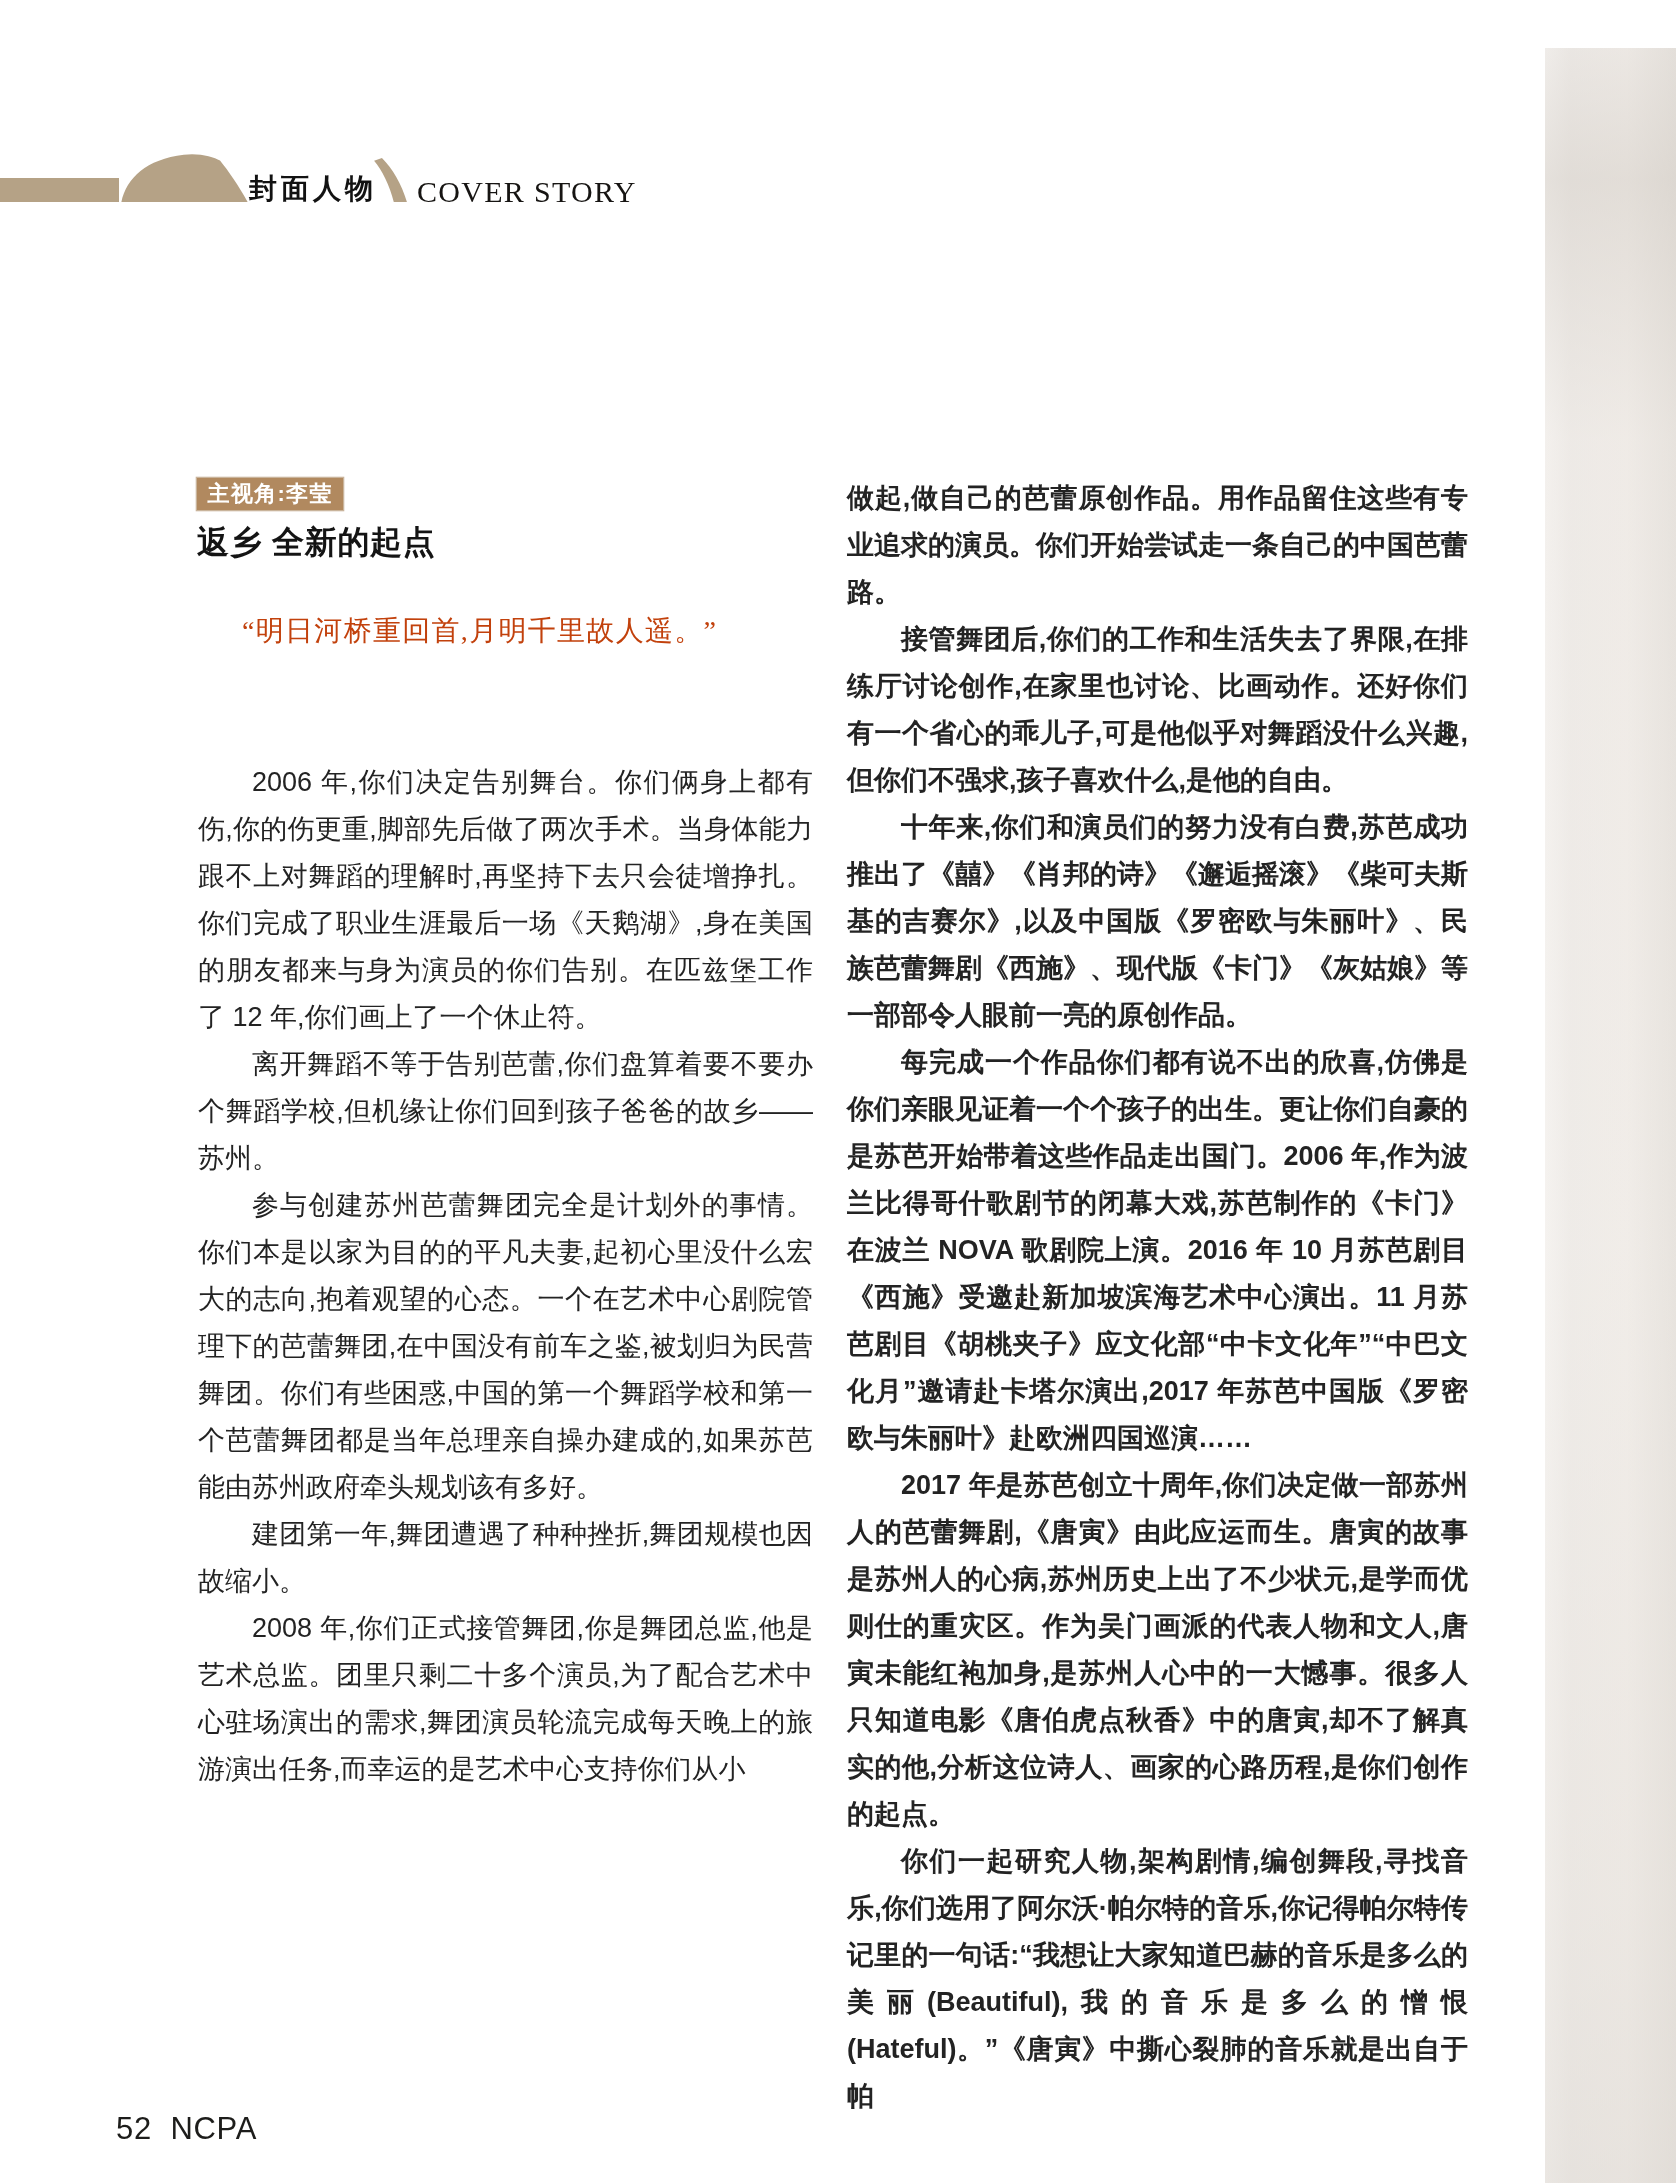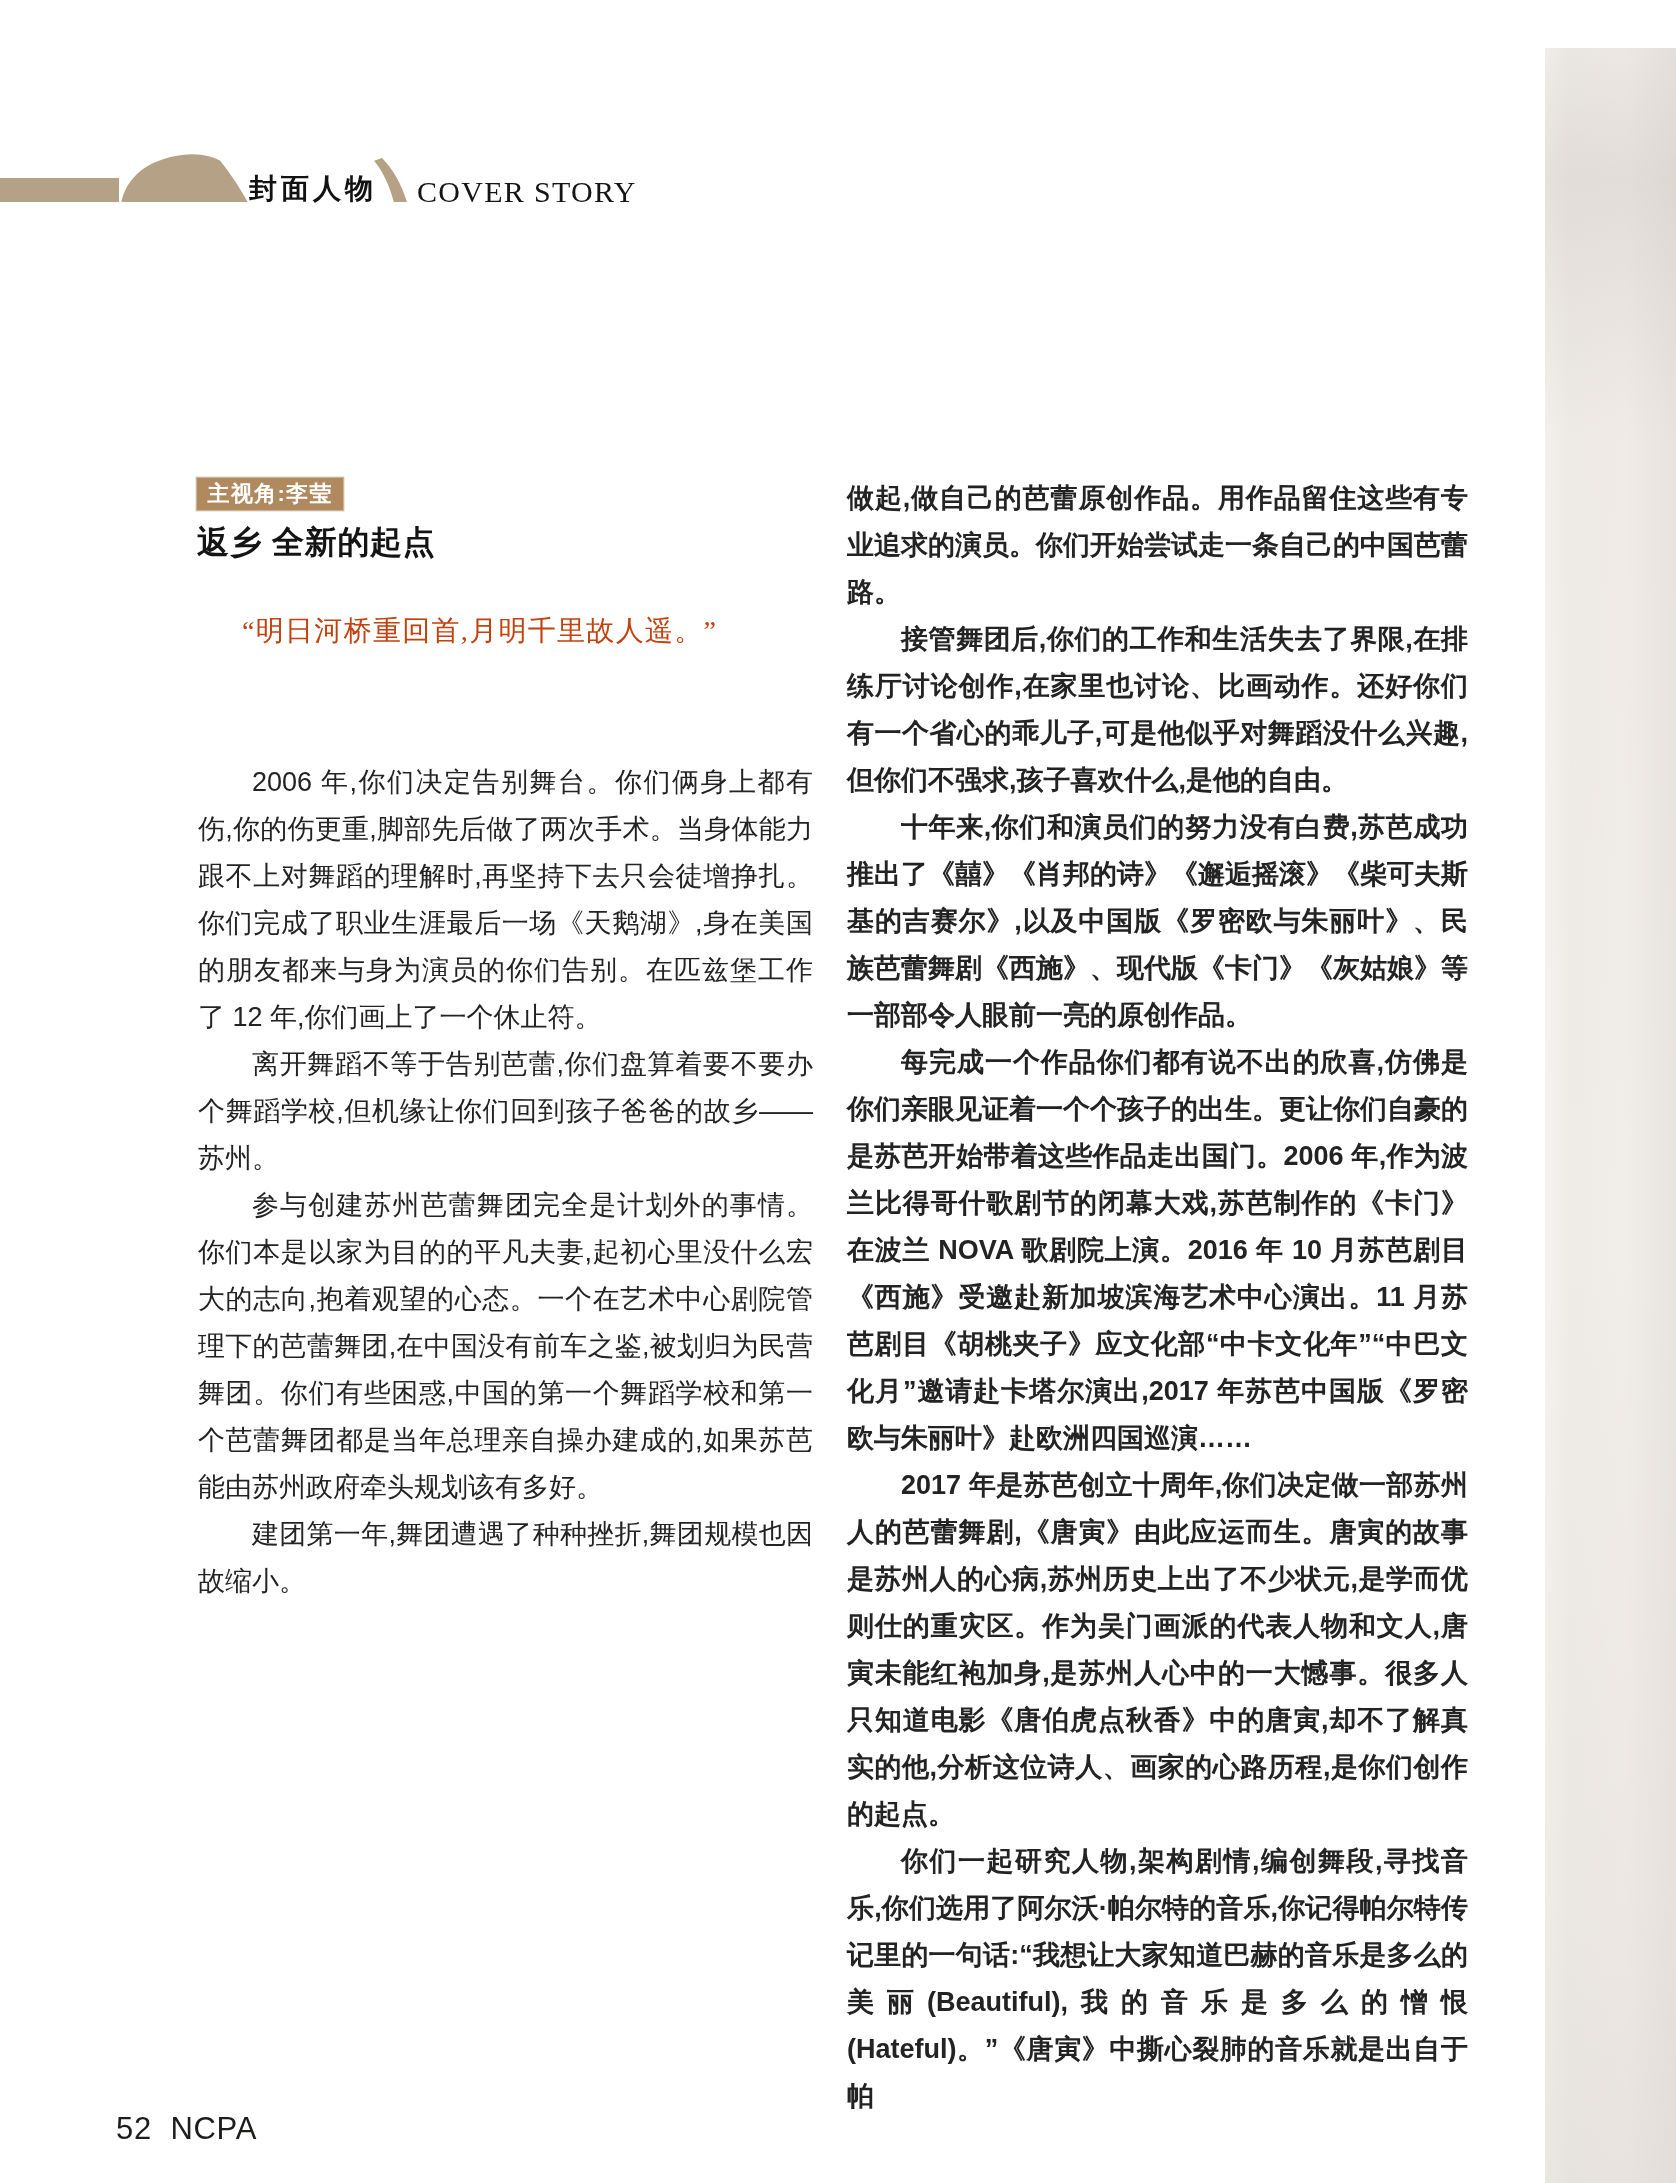--- a/index.html
+++ b/index.html
@@ -121,20 +121,21 @@
 
   <h1 class="article-title">返乡 全新的起点</h1>
 
   <div class="pull-quote">“明日河桥重回首,月明千里故人遥。”</div>
 
   <div class="column col-left">
       <p class="para">2006 年,你们决定告别舞台。你们俩身上都有伤,你的伤更重,脚部先后做了两次手术。当身体能力跟不上对舞蹈的理解时,再坚持下去只会徒增挣扎。你们完成了职业生涯最后一场《天鹅湖》,身在美国的朋友都来与身为演员的你们告别。在匹兹堡工作了 12 年,你们画上了一个休止符。</p>
       <p class="para">离开舞蹈不等于告别芭蕾,你们盘算着要不要办个舞蹈学校,但机缘让你们回到孩子爸爸的故乡——苏州。</p>
       <p class="para">参与创建苏州芭蕾舞团完全是计划外的事情。你们本是以家为目的的平凡夫妻,起初心里没什么宏大的志向,抱着观望的心态。一个在艺术中心剧院管理下的芭蕾舞团,在中国没有前车之鉴,被划归为民营舞团。你们有些困惑,中国的第一个舞蹈学校和第一个芭蕾舞团都是当年总理亲自操办建成的,如果苏芭能由苏州政府牵头规划该有多好。</p>
       <p class="para">建团第一年,舞团遭遇了种种挫折,舞团规模也因故缩小。</p>
+      <p class="para">2008 年,你们正式接管舞团,你是舞团总监,他是艺术总监。团里只剩二十多个演员,为了配合艺术中心驻场演出的需求,舞团演员轮流完成每天晚上的旅游演出任务,而幸运的是艺术中心支持你们从小</p>
     </div>
   <div class="column col-right">
       <p class="para" style="text-indent: 0px;">做起,做自己的芭蕾原创作品。用作品留住这些有专业追求的演员。你们开始尝试走一条自己的中国芭蕾路。</p>
       <p class="para">接管舞团后,你们的工作和生活失去了界限,在排练厅讨论创作,在家里也讨论、比画动作。还好你们有一个省心的乖儿子,可是他似乎对舞蹈没什么兴趣,但你们不强求,孩子喜欢什么,是他的自由。</p>
       <p class="para">十年来,你们和演员们的努力没有白费,苏芭成功推出了《囍》《肖邦的诗》《邂逅摇滚》《柴可夫斯基的吉赛尔》,以及中国版《罗密欧与朱丽叶》、民族芭蕾舞剧《西施》、现代版《卡门》《灰姑娘》等一部部令人眼前一亮的原创作品。</p>
       <p class="para">每完成一个作品你们都有说不出的欣喜,仿佛是你们亲眼见证着一个个孩子的出生。更让你们自豪的是苏芭开始带着这些作品走出国门。2006 年,作为波兰比得哥什歌剧节的闭幕大戏,苏芭制作的《卡门》在波兰 NOVA 歌剧院上演。2016 年 10 月苏芭剧目《西施》受邀赴新加坡滨海艺术中心演出。11 月苏芭剧目《胡桃夹子》应文化部“中卡文化年”“中巴文化月”邀请赴卡塔尔演出,2017 年苏芭中国版《罗密欧与朱丽叶》赴欧洲四国巡演……</p>
       <p class="para">2017 年是苏芭创立十周年,你们决定做一部苏州人的芭蕾舞剧,《唐寅》由此应运而生。唐寅的故事是苏州人的心病,苏州历史上出了不少状元,是学而优则仕的重灾区。作为吴门画派的代表人物和文人,唐寅未能红袍加身,是苏州人心中的一大憾事。很多人只知道电影《唐伯虎点秋香》中的唐寅,却不了解真实的他,分析这位诗人、画家的心路历程,是你们创作的起点。</p>
       <p class="para">你们一起研究人物,架构剧情,编创舞段,寻找音乐,你们选用了阿尔沃·帕尔特的音乐,你记得帕尔特传记里的一句话:“我想让大家知道巴赫的音乐是多么的美丽(Beautiful),我的音乐是多么的憎恨(Hateful)。”《唐寅》中撕心裂肺的音乐就是出自于帕</p>
     </div>
 

